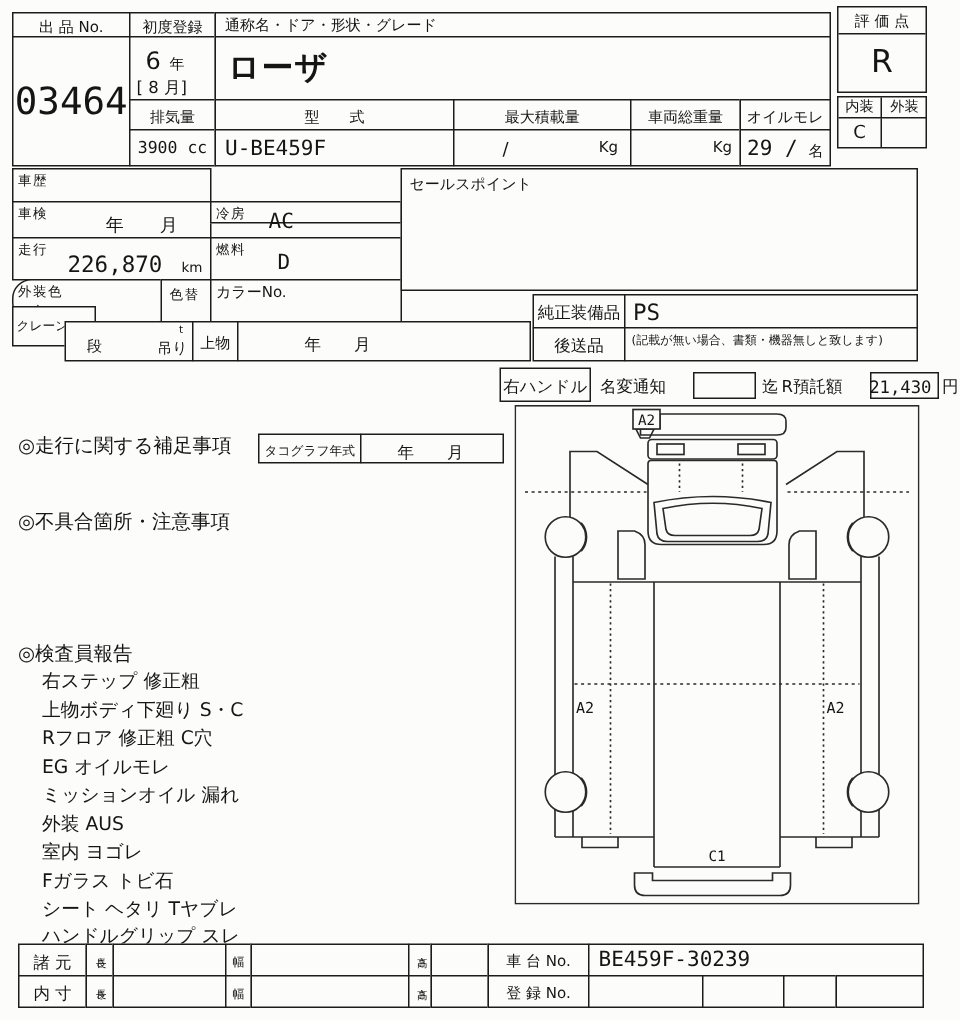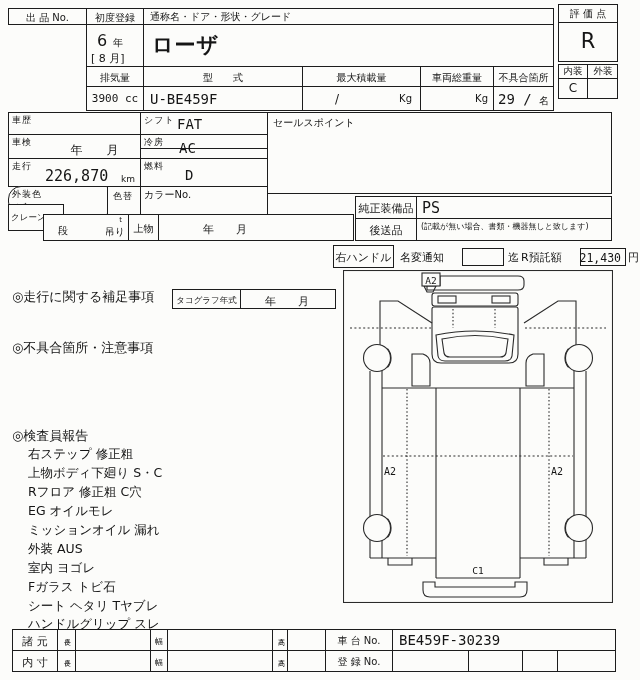--- a/index.html
+++ b/index.html
@@ -17,20 +17,23 @@
   svg text{font-family:"DejaVu Sans Mono",monospace;fill:#151515;}
 </style>
 </head>
 <body>
 
 <div id="sheet">
 
   <div class="bx" style="left:8px;top:8px;width:79px;height:17px;">
     <div class="cv" style="top:2px;font-size:10px;">出 品 No.</div>
   </div>
+  <div class="bx" style="left:8px;top:24px;width:79px;height:87px;">
+    <div class="cv mono" style="top:28px;font-size:25px;">03464</div>
+  </div>
 
   <div class="bx" style="left:86px;top:8px;width:58px;height:17px;">
     <div class="cv" style="top:2px;font-size:10px;">初度登録</div>
   </div>
   <div class="bx" style="left:86px;top:24px;width:58px;height:43px;">
     <div class="nb" style="left:10px;top:6px;font-size:16px;">6</div>
     <div class="nb" style="left:26px;top:11px;font-size:10px;">年</div>
     <div class="nb" style="left:4px;top:26px;font-size:11px;">[ 8 月]</div>
   </div>
 
@@ -60,21 +63,21 @@
     <div class="nb" style="left:32px;top:5px;font-size:12px;">/</div>
     <div class="nb" style="right:8px;top:6px;font-size:10px;">Kg</div>
   </div>
   <div class="bx" style="left:420px;top:66px;width:74px;height:21px;">
     <div class="cv" style="top:4px;font-size:10px;">車両総重量</div>
   </div>
   <div class="bx" style="left:420px;top:86px;width:74px;height:25px;">
     <div class="nb" style="right:5px;top:6px;font-size:10px;">Kg</div>
   </div>
   <div class="bx" style="left:493px;top:66px;width:61px;height:21px;">
-    <div class="cv" style="top:4px;font-size:10px;">不具合箇所</div>
+    <div class="cv" style="top:4px;font-size:10px;">オイルモレ</div>
   </div>
   <div class="bx" style="left:493px;top:86px;width:61px;height:25px;padding-left:41px;">
     <div class="nb mono" style="left:4px;top:4px;font-size:14px;">29 /</div>
     <div class="nb" style="right:4px;top:7px;font-size:10px;">名</div>
   </div>
 
   <div class="bx" style="left:558px;top:4px;width:60px;height:58px;">
     <div class="nb" style="left:0;top:0;width:100%;height:18px;border-bottom:1px solid #1c1c1c;">
       <div class="cv" style="top:2px;font-size:10px;">評 価 点</div>
     </div>
@@ -82,24 +85,20 @@
   </div>
   <div class="bx" style="left:558px;top:64px;width:60px;height:35px;">
     <div class="nb" style="left:0;top:0;width:29px;height:14px;border-right:1px solid #1c1c1c;border-bottom:1px solid #1c1c1c;text-align:center;font-size:9.5px;">内装</div>
     <div class="nb" style="left:29px;top:0;width:30px;height:14px;border-bottom:1px solid #1c1c1c;text-align:center;font-size:9.5px;">外装</div>
     <div class="nb" style="left:0;top:14px;width:29px;height:19px;border-right:1px solid #1c1c1c;text-align:center;font-size:12px;padding-top:2px;">C</div>
     <div class="nb" style="left:29px;top:14px;width:30px;height:19px;text-align:center;font-size:12px;"></div>
   </div>
 
   <div class="bx" style="left:8px;top:112px;width:133px;height:23px;">
     <span class="cl">車歴</span>
-  </div>
-  <div class="bx" style="left:140px;top:112px;width:128px;height:23px;">
-    <span class="cl">シフト</span>
-    <span class="nb mono" style="left:36px;top:3px;font-size:14px;">FAT</span>
   </div>
 
   <div class="bx" style="left:8px;top:134px;width:133px;height:25px;">
     <span class="cl">車検</span>
     <div class="cv" style="top:7px;font-size:12px;padding-left:20px;">年　　月</div>
   </div>
   <div class="bx" style="left:140px;top:134px;width:128px;height:15px;">
     <span class="cl">冷房</span>
     <span class="nb mono" style="left:38px;top:5px;font-size:14px;">AC</span>
   </div>

